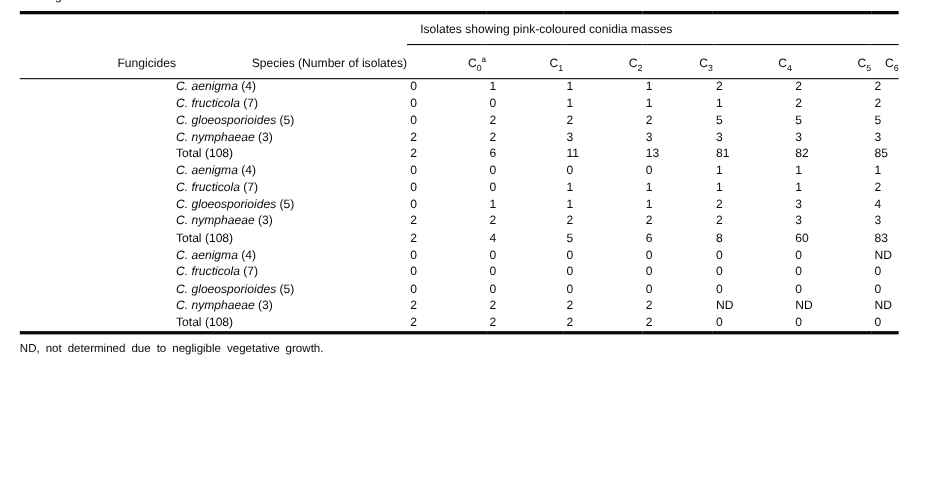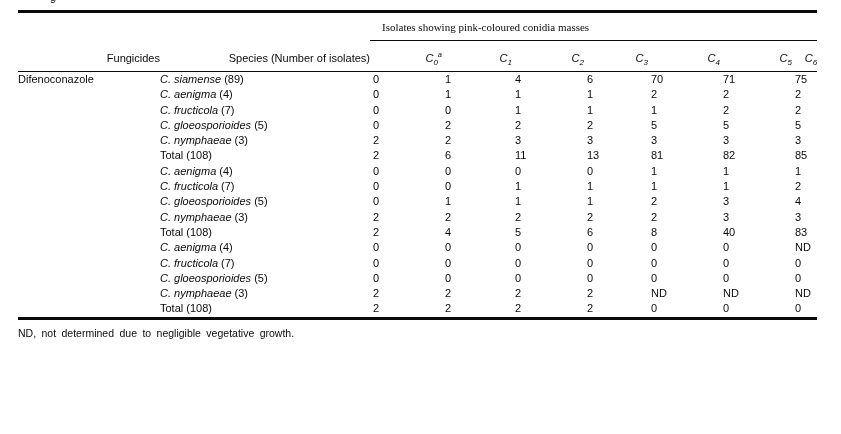--- a/index.html
+++ b/index.html
@@ -17,23 +17,23 @@
   .caption-clip span { position:relative; top:-9px; }
 
   table.maintable {
     border-collapse:collapse; table-layout:fixed;
     width:799px; margin:10px 0 0 18px;
     border-top:3px solid #0a0a0a; border-bottom:3px solid #0a0a0a;
     font-size:11px; color:#0a0a0a;
   }
   thead th { font-weight:normal; text-align:left; }
   tr.grouprow td { height:29px; vertical-align:middle; }
-  tr.grouprow td.spanhead { border-bottom:1.5px solid #0a0a0a; padding-left:12px;font-family:Liberation Serif, serif; }
+  tr.grouprow td.spanhead { border-bottom:1.5px solid #0a0a0a; padding-left:12px; }
   tr.colheads th { border-bottom:1.5px solid #0a0a0a; height:31px; vertical-align:bottom; padding:0 0 7px 0;text-align:right; }
-  tr.colheads th.num { padding-left:3px;font-style:italic; }
+  tr.colheads th.num { padding-left:3px; }
   tbody td { height:15.3px; line-height:15.3px; padding:0; white-space:nowrap; }
   tbody td.num { padding-left:3px; }
   .it { font-style:italic; }
   .ct { margin-left:3px; }
   sub { font-size:8px; line-height:0; }
   sup { font-size:7.5px; line-height:0; vertical-align:super; }
 
   .footnotes {
     margin:7px 0 17px 18px; width:812px;
     font-size:10.5px; line-height:13.6px; word-spacing:2.5px; color:#0a0a0a;
@@ -71,31 +71,20 @@
         <th class="num"><span>C</span><sub>1</sub></th>
         <th class="num"><span>C</span><sub>2</sub></th>
         <th class="num"><span>C</span><sub>3</sub></th>
         <th class="num"><span>C</span><sub>4</sub></th>
         <th class="num"><span>C</span><sub>5</sub></th>
         <th class="num"><span>C</span><sub>6</sub></th>
       </tr>
   </thead>
   <tbody id="table-body">
       <tr>
-        <td>Difenoconazole</td>
-        <td><span class="it">C. siamense</span><span class="ct">(89)</span></td>
-        <td class="num">0</td>
-        <td class="num">1</td>
-        <td class="num">4</td>
-        <td class="num">6</td>
-        <td class="num">70</td>
-        <td class="num">71</td>
-        <td class="num">75</td>
-      </tr>
-      <tr>
         <td></td>
         <td><span class="it">C. aenigma</span><span class="ct">(4)</span></td>
         <td class="num">0</td>
         <td class="num">1</td>
         <td class="num">1</td>
         <td class="num">1</td>
         <td class="num">2</td>
         <td class="num">2</td>
         <td class="num">2</td>
       </tr>
@@ -188,21 +177,21 @@
         <td class="num">3</td>
       </tr>
       <tr>
         <td></td>
         <td><span>Total</span><span class="ct">(108)</span></td>
         <td class="num">2</td>
         <td class="num">4</td>
         <td class="num">5</td>
         <td class="num">6</td>
         <td class="num">8</td>
-        <td class="num">40</td>
+        <td class="num">60</td>
         <td class="num">83</td>
       </tr>
       <tr>
         <td></td>
         <td><span class="it">C. aenigma</span><span class="ct">(4)</span></td>
         <td class="num">0</td>
         <td class="num">0</td>
         <td class="num">0</td>
         <td class="num">0</td>
         <td class="num">0</td>

